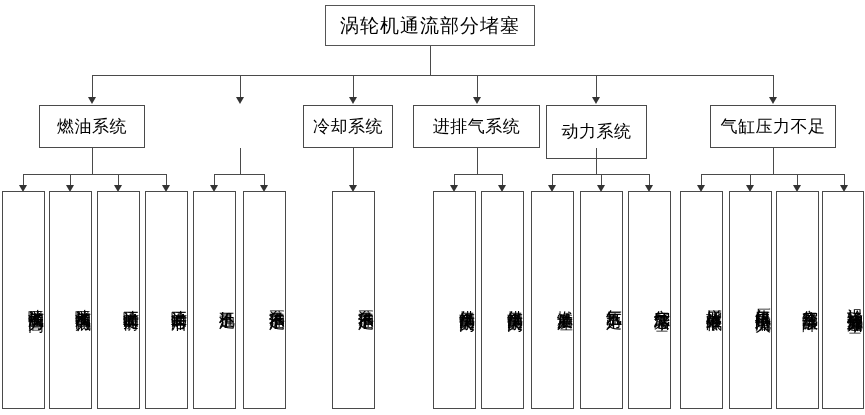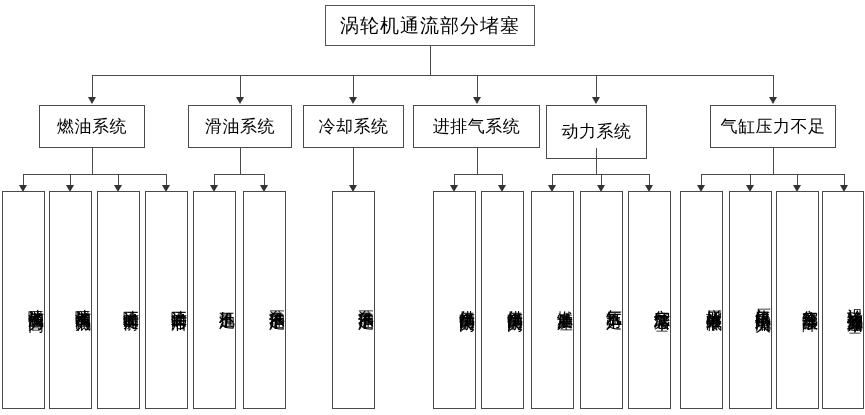--- a/index.html
+++ b/index.html
@@ -89,24 +89,21 @@
 
   <div class="ln v" style="left:596px;top:75px;height:22px;"></div>
   <div class="arrow" style="left:592px;top:97px;"></div>
 
   <div class="ln v" style="left:773px;top:75px;height:22px;"></div>
   <div class="arrow" style="left:769px;top:97px;"></div>
 
   <div class="box cat" style="left:39px;top:105px;width:106px;height:43px;">
     <span>燃油系统</span>
   </div>
-  <div class="box cat" style="left:188px;top:105px;width:104px;height:43px;">
-    <span>滑油系统</span>
-  </div>
-  <div class="box cat" style="left:303px;top:105px;width:101px;height:43px;">
+  <div class="box cat" style="left:303px;top:105px;width:90px;height:43px;">
     <span>冷却系统</span>
   </div>
   <div class="box cat" style="left:413px;top:105px;width:127px;height:43px;">
     <span>进排气系统</span>
   </div>
   <div class="box cat" style="left:546px;top:105px;width:101px;height:54px;">
     <span>动力系统</span>
   </div>
   <div class="box cat" style="left:710px;top:105px;width:126px;height:43px;">
     <span>气缸压力不足</span>

